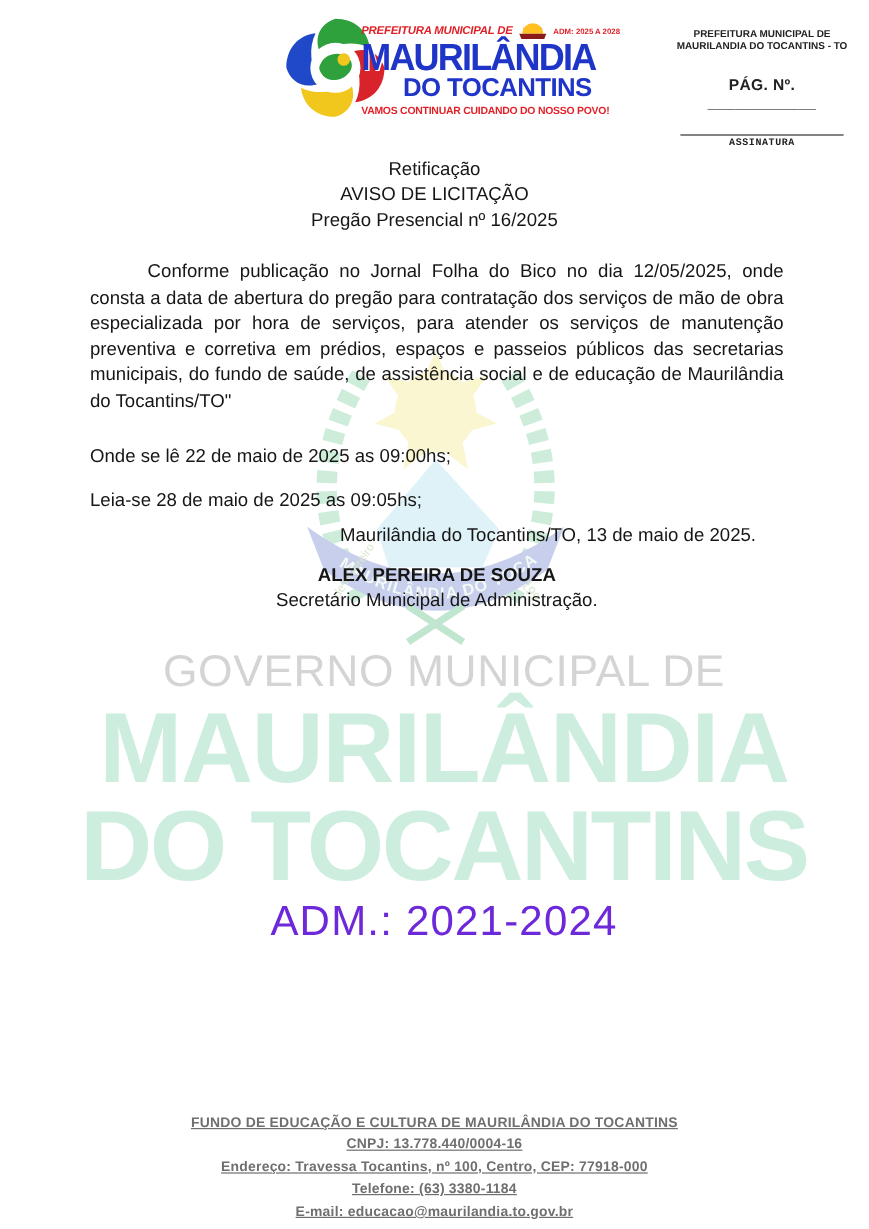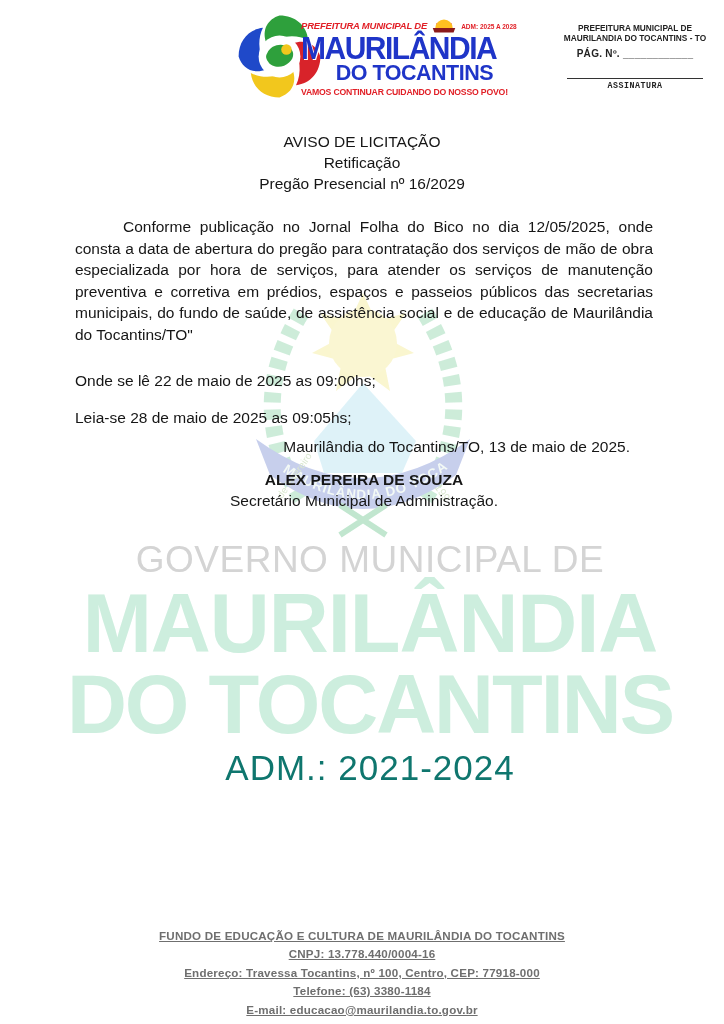--- a/index.html
+++ b/index.html
@@ -15,21 +15,21 @@
   .logo-toprow { display:flex; align-items:flex-start; gap:4px; }
   .logo-pretitle { color:#e11f26; font-weight:bold; font-style:italic; font-size:9.5px; letter-spacing:-0.2px; white-space:nowrap; padding-top:3px; }
   .flag-icon { width:26px; height:17px; flex:0 0 auto; }
   .logo-adm { color:#e11f26; font-weight:bold; font-size:6.5px; white-space:nowrap; padding-top:6px; }
   .logo-city { color:#1f35c8; font-weight:bold; font-size:30px; letter-spacing:-1.5px; line-height:28px; text-shadow:1px 1px 0 #ffffff; transform:scaleY(1.05); transform-origin:left top; }
   .logo-state { color:#1f35c8; font-weight:bold; font-size:21.5px; letter-spacing:-0.5px; line-height:22px; text-align:right; text-shadow:1px 1px 0 #ffffff; }
   .logo-slogan { color:#e11f26; font-weight:bold; font-size:8.7px; letter-spacing:-0.2px; white-space:nowrap; margin-top:3px; }
 
   .corner { position:absolute; left:563px; top:23px; width:144px; text-align:center; font-weight:bold; color:#222; }
   .corner-line { font-size:8.3px; line-height:10px; letter-spacing:0; }
-  .corner-pag { font-size:10px; margin-top:5px; letter-spacing:0.3px; }
+  .corner-pag { font-size:13px; margin-top:20px; letter-spacing:0.3px; }
   .corner-rule { border-top:1.5px solid #333; width:136px; margin:19px auto 0 auto; }
   .corner-sign { font-size:8.3px; margin-top:2px; letter-spacing:0.5px;font-family:Liberation Mono, monospace; }
 
   
   .title-block { position:absolute; left:0; top:131px; width:724px; text-align:center; font-size:15.5px; line-height:21px; color:#161616; z-index:2; }
 
   
   .content { position:absolute; left:75px; top:216px; width:578px; font-size:15.5px; line-height:21.5px; color:#161616; z-index:2; }
   .content .paragraph { text-align:justify; text-indent:48px; }
   .content .where { margin-top:25px; }
@@ -39,21 +39,21 @@
   .signer-name { font-weight:bold; }
 
   
   .seal { position:absolute; left:204px; top:291px; width:318px; height:252px; opacity:0.55; z-index:1; }
 
   
   .wm-text { position:absolute; left:0; top:537px; width:724px; text-align:center; z-index:0; user-select:none;padding-left:16px; }
   .wm-gov { color:#d4d4d4; font-size:37px; line-height:46px; letter-spacing:0.5px; }
   .wm-city1 { color:#cdeede; font-weight:bold; font-size:83px; line-height:82px; letter-spacing:-1px; }
   .wm-city2 { color:#cdeede; font-weight:bold; font-size:83px; line-height:80px; letter-spacing:-2px; }
-  .wm-adm { color:#0f766e; font-size:35px; line-height:46px; letter-spacing:1px; }
+  .wm-adm { color:#6d28d9; font-size:35px; line-height:46px; letter-spacing:1px; }
 
   
   .footer { position:absolute; left:0; top:927px; width:724px; text-align:center; color:#6f6f6f; font-weight:bold; font-size:11.6px; line-height:18.4px; letter-spacing:0.2px; z-index:2;text-decoration:underline; }
 </style>
 </head>
 <body>
 
 <div class="page">
 
   <svg class="seal" viewBox="0 0 318 252" aria-hidden="true">
@@ -114,23 +114,23 @@
 
   <div class="corner">
     <div class="corner-line">PREFEITURA MUNICIPAL DE</div>
     <div class="corner-line">MAURILANDIA DO TOCANTINS - TO</div>
     <div class="corner-pag">PÁG. Nº. ____________</div>
     <div class="corner-rule"></div>
     <div class="corner-sign">ASSINATURA</div>
   </div>
 
   <div class="title-block">
+    <div>Retificação</div>
     <div>AVISO DE LICITAÇÃO</div>
-    <div>Retificação</div>
-    <div>Pregão Presencial nº 16/2029</div>
+    <div>Pregão Presencial nº 16/2025</div>
   </div>
 
   <div class="content">
     <p class="paragraph">Conforme publicação no Jornal Folha do Bico no dia 12/05/2025, onde consta a data de abertura do pregão para contratação dos serviços de mão de obra especializada por hora de serviços, para atender os serviços de manutenção preventiva e corretiva em prédios, espaços e passeios públicos das secretarias municipais, do fundo de saúde, de assistência social e de educação de Maurilândia do Tocantins/TO"</p>
     <p class="where">Onde se lê 22 de maio de 2025 as 09:00hs;</p>
     <p class="read">Leia-se 28 de maio de 2025 as 09:05hs;</p>
     <p class="dateline">Maurilândia do Tocantins/TO, 13 de maio de 2025.</p>
     <div class="signature">
       <div class="signer-name">ALEX PEREIRA DE SOUZA</div>
       <div>Secretário Municipal de Administração.</div>

